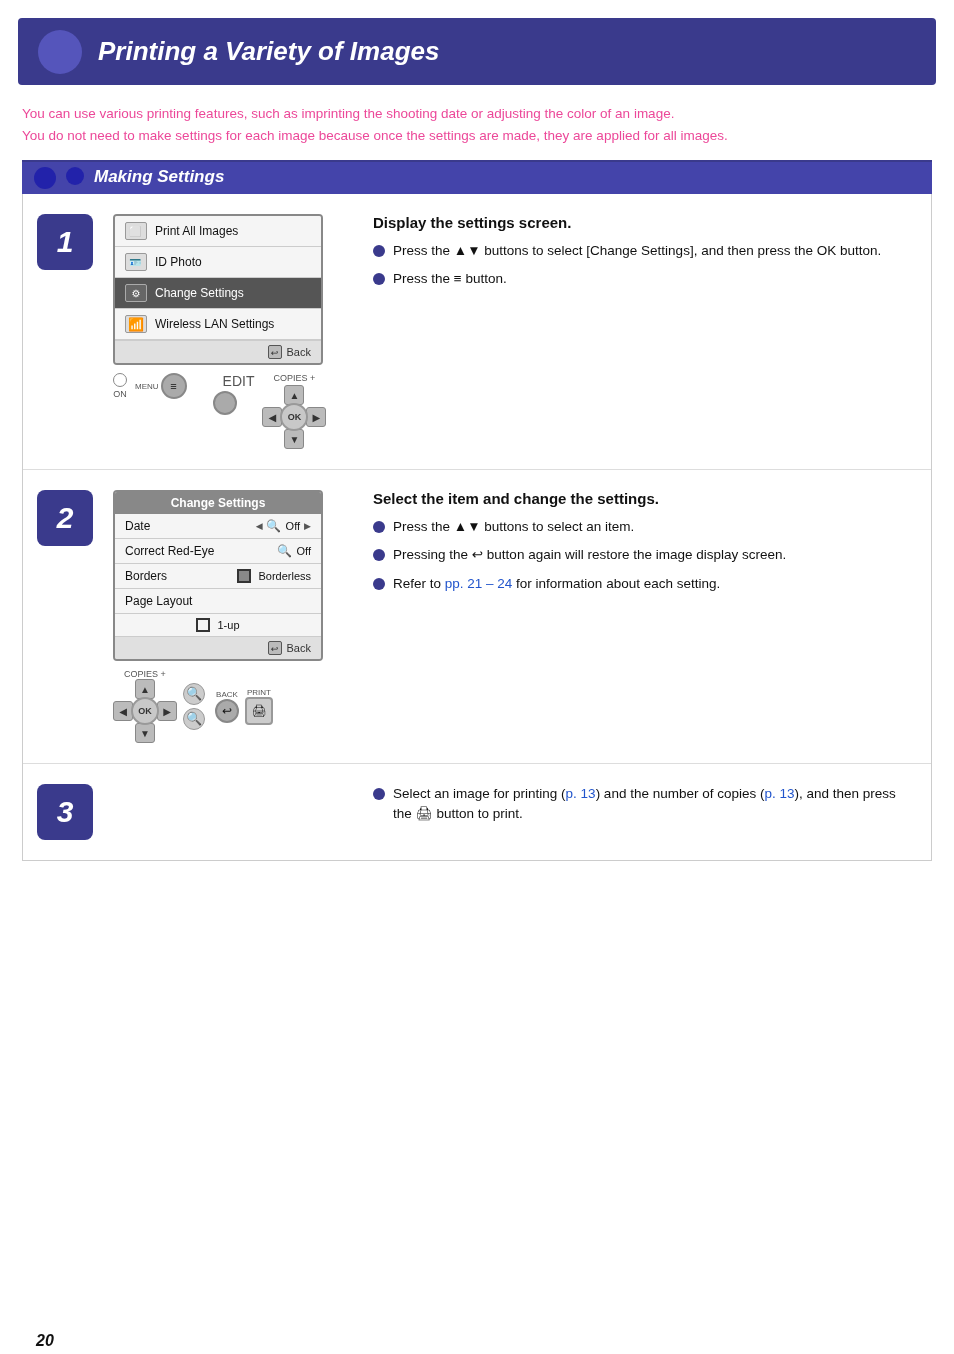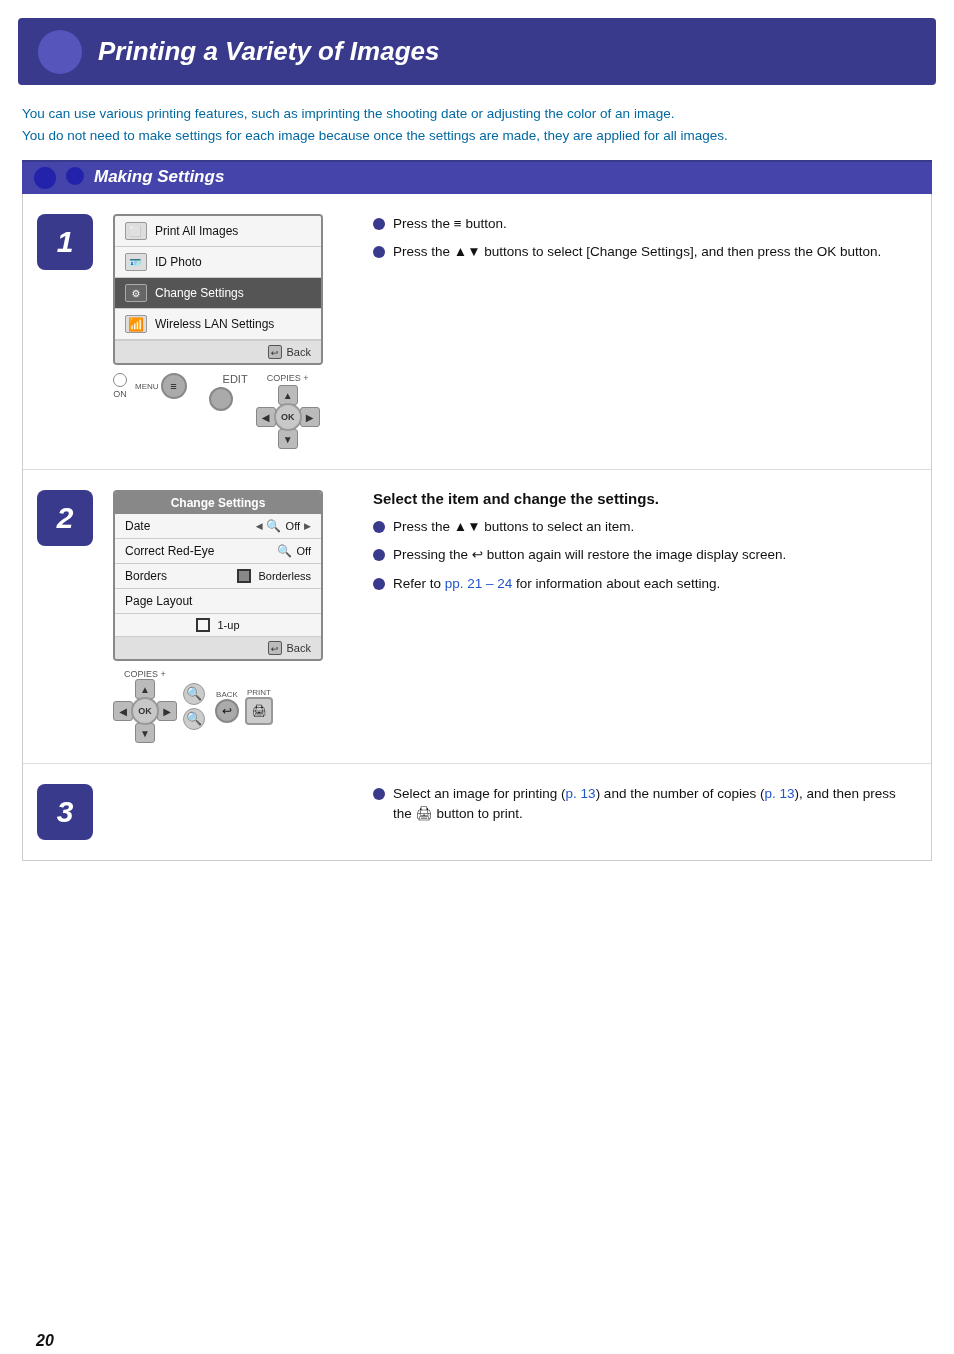--- a/index.html
+++ b/index.html
@@ -37,21 +37,21 @@
       font-size: 26px;
       font-weight: bold;
       font-style: italic;
     }
 
     
     .intro-text {
       margin: 18px 22px 14px 22px;
       font-size: 13.5px;
       line-height: 1.6;
-      color: #0369a1;
+      color: #ec4899;
     }
 
     
     .section-header {
       display: flex;
       background: #4444aa;
       color: #fff;
       font-weight: bold;
       font-size: 17px;
       font-style: italic;
@@ -306,21 +306,21 @@
     }
 
     
     .edit-btn {
       display: flex;
       flex-direction: column;
       align-items: center;
       gap: 2px;
     }
     .edit-btn-label {
-      font-size: 11px;
+      font-size: 14px;
       color: #555;
       padding-left: 28px;
     }
     .edit-btn-body {
       width: 24px;
       height: 24px;
       border-radius: 50%;
       background: #aaa;
       border: 2px solid #888;
     }
@@ -583,28 +583,29 @@
               <div class="dpad-btn dpad-right">▶</div>
               <div class="dpad-center">
                 <span>OK</span>
               </div>
             </div>
           </div>
         </div>
       </div>
 
       <div class="step-content">
+        <div class="step-title">Display the settings screen.</div>
         <ul class="bullet-list">
           <li>
             <span class="dot"></span>
-            <span>Press the ≡ button.</span>
+            <span>Press the ▲▼ buttons to select [Change Settings], and then press the OK button.</span>
           </li>
           <li>
             <span class="dot"></span>
-            <span>Press the ▲▼ buttons to select [Change Settings], and then press the OK button.</span>
+            <span>Press the ≡ button.</span>
           </li>
         </ul>
       </div>
     </div>
 
     <div class="step-row">
       <div class="step-num">
         <span>2</span>
       </div>
 

